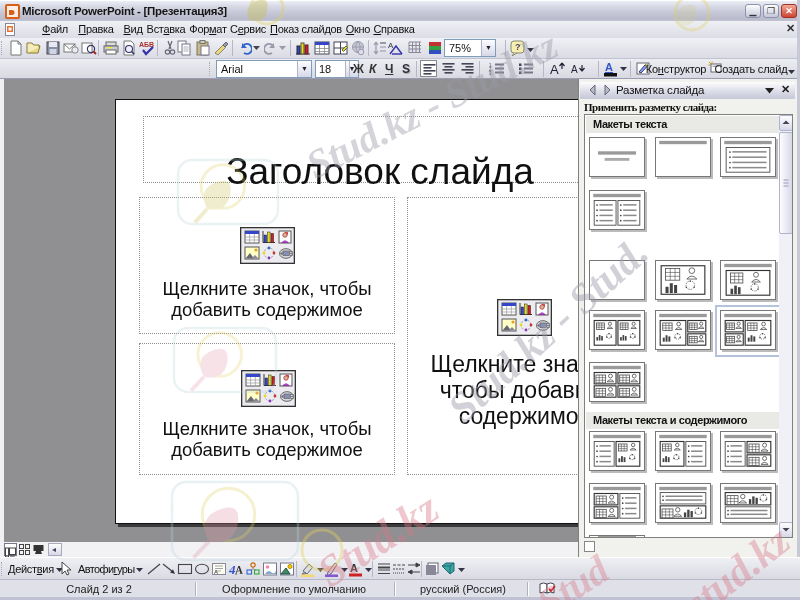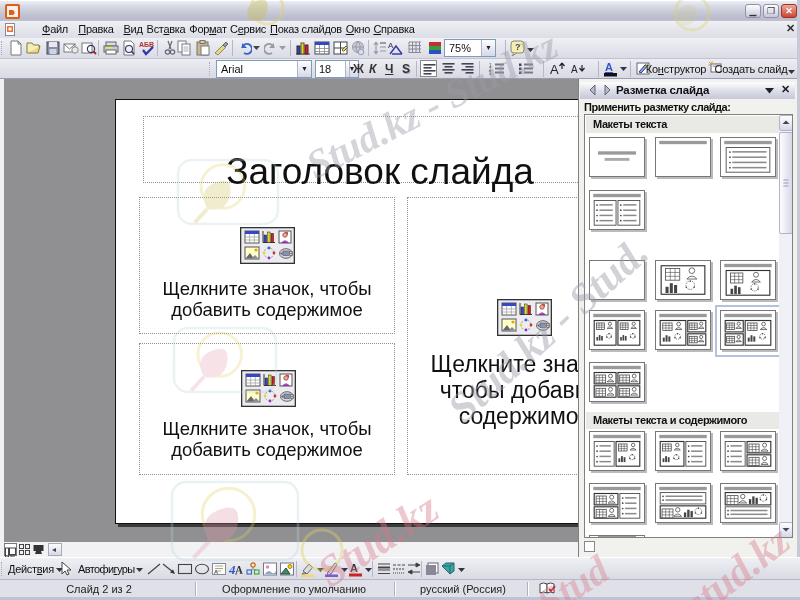--- a/index.html
+++ b/index.html
@@ -21,21 +21,21 @@
 #leftstrip { left:0; top:79px; width:4px; height:478px; background:#f0f0f3; }
 #slide { left:115px; top:99px; width:525px; height:425px; background:#fff; border:1px solid #111; }
 #slide-shadow { left:118px; top:524px; width:523px; height:3px; background:#3a3a3c; }
 .dashed { position:absolute; border:1px dotted #8f8f8f; }
 .ph-text { position:absolute; text-align:center; color:#101010; }
 .pal { position:absolute; width:55px; height:37px; }
 #pane { left:578px; top:79px; width:219px; height:478px; background:#f1f1ed; border-left:1px solid #808080; }
 #paneborder { left:797px; top:0px; width:3px; height:600px; background:#c8c9d6; }
 #panehead { position:absolute; left:1px; top:3px; width:215px; height:17px;
   background:linear-gradient(180deg,#fdfdfe,#d9dae6 60%,#c7c8d8); }
-#panehead .pt { position:absolute; left:36px; top:2px; font-weight:bold; font-size:11.5px; color:#101010; letter-spacing:-0.2px; }
+#panehead .pt { position:absolute; left:36px; top:2px; font-weight:normal; font-size:11.5px; color:#101010; letter-spacing:-0.2px; }
 #panelist { position:absolute; left:5px; top:35px; width:209px; height:424px; background:#fff; border:1px solid #808080; overflow:hidden; }
 .band { position:absolute; left:1px; width:193px; height:17px; background:#e9e9e5; font-weight:bold; font-size:11px; color:#101010; padding:2px 0 0 7px; letter-spacing:-0.4px; }
 #psb { position:absolute; left:194px; top:0px; width:14px; height:423px; background:#f0f1f6; }
 .sbtn { position:absolute; left:0px; width:14px; height:16px; background:linear-gradient(180deg,#fdfdfe,#d6d8e8); border:1px solid #b0b3cc; border-radius:2px; }
 #viewbar { left:0px; top:542px; width:578px; height:15px; background:#f2f2f5; }
 #drawbar { left:0px; top:557px; width:800px; height:22px; background:linear-gradient(180deg,#eef0f4,#d9dae3); border-top:1px solid #fff; }
 #statusbar { left:0px; top:579px; width:800px; height:18px; background:#dfe0e8; border-top:1px solid #b8b9c8; font-size:11px; color:#222; }
 #botedge { left:0px; top:597px; width:800px; height:3px; background:#c0c2d4; }
 .wm { position:absolute; font-family:"Liberation Serif", serif; font-weight:bold; white-space:nowrap; pointer-events:none; z-index:50; font-style:italic; }
 .logo { position:absolute; pointer-events:none; z-index:50; }
@@ -43,20 +43,21 @@
 </style>
 </head>
 <body>
 <div id="app">
   <div class="abs" id="titlebar">
     <svg class="abs" style="left:5px;top:3px" width="16" height="16" viewBox="0 0 16 16">
       <rect x="0" y="0" width="15" height="15" rx="2" fill="#d86018"></rect>
       <rect x="2" y="2" width="11" height="11" fill="#fff" opacity="0.9"></rect>
       <path d="M4 11 V6 h3 a2.5 2.5 0 1 1 0 5 z" fill="#d86018"></path>
     </svg>
+    <span class="ttext">Microsoft PowerPoint - [Презентация3]</span>
     <div class="winbtn" style="left:745px;background:linear-gradient(180deg,#fdfdfe,#c6c8da);border:1px solid #8f92ad;color:#333;">▁</div>
     <div class="winbtn" style="left:763px;background:linear-gradient(180deg,#fdfdfe,#c6c8da);border:1px solid #8f92ad;color:#333;">❐</div>
     <div class="winbtn" style="left:781px;background:linear-gradient(180deg,#f0a898,#cf4433);border:1px solid #9f3322;color:#fff;font-weight:bold;">✕</div>
   </div>
   <div class="abs" id="menubar">
     <svg class="abs" style="left:4px;top:2px" width="13" height="13" viewBox="0 0 13 13">
       <rect x="1.5" y="0.5" width="9" height="12" fill="#fff" stroke="#889"></rect>
       <rect x="3" y="3" width="6" height="6" fill="#e86018" opacity="0.9"></rect>
       <rect x="4.5" y="4.5" width="3" height="3" fill="#fff"></rect>
     </svg>
@@ -430,21 +431,21 @@
         </svg>
       <svg class="abs" style="left:21px;top:2px" width="12" height="12" viewBox="0 0 12 12">
           <path d="M4 1 L9 6 L4 11 z" fill="#b8bac8" stroke="#667"></path>
         </svg>
       <span class="pt">Разметка слайда</span>
       <svg class="abs" style="left:185px;top:6px" width="9" height="6" viewBox="0 0 9 6">
           <path d="M0 0 h9 l-4.5 5.5 z" fill="#222"></path>
         </svg>
       <span class="abs" style="left:201px;top:1px;font-size:11px;color:#222;font-weight:bold;">✕</span>
     </div>
-    <span class="abs" style="left:5px;top:22px;font-size:11px;font-weight:bold;color:#101010;letter-spacing:-0.5px;">Применить разметку слайда:</span>
+    <span class="abs" style="left:5px;top:22px;font-size:11px;font-weight:bold;color:#101010;letter-spacing:-0.5px;font-family:Liberation Serif, serif;">Применить разметку слайда:</span>
     <div id="panelist">
 <div class="band" style="top:1px;">Макеты текста</div>
 <div class="abs" style="left:4px;top:22px;width:56px;height:40px;background:#fff;border:1px solid #777;box-shadow:2px 2px 0 #bbb;"><svg width="54" height="38" viewBox="0 0 56 40">
             <rect x="8" y="14" width="40" height="3.5" fill="#9a9a9a"></rect>
             <rect x="15" y="21" width="26" height="3" fill="#aaa"></rect>
           </svg></div>
 <div class="abs" style="left:70px;top:22px;width:56px;height:40px;background:#fff;border:1px solid #777;box-shadow:2px 2px 0 #bbb;"><svg width="54" height="38" viewBox="0 0 56 40">
             <rect x="3" y="3" width="50" height="3.5" fill="#9a9a9a"></rect>
           </svg></div>
 <div class="abs" style="left:135px;top:22px;width:56px;height:40px;background:#fff;border:1px solid #777;box-shadow:2px 2px 0 #bbb;"><svg width="54" height="38" viewBox="0 0 56 40">

